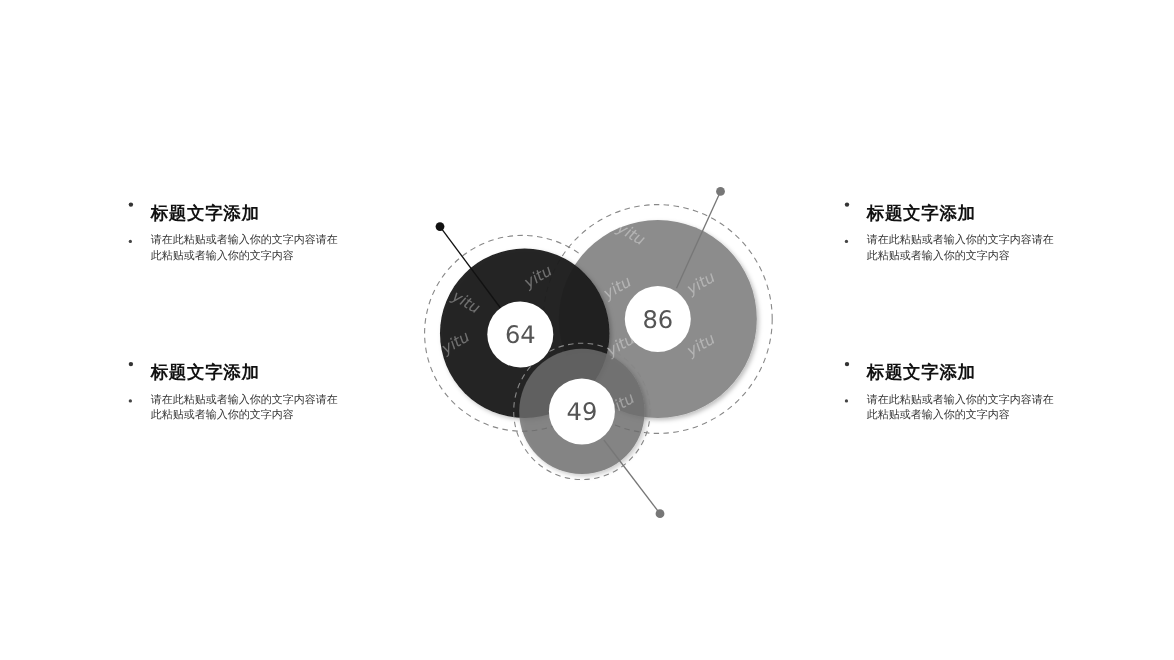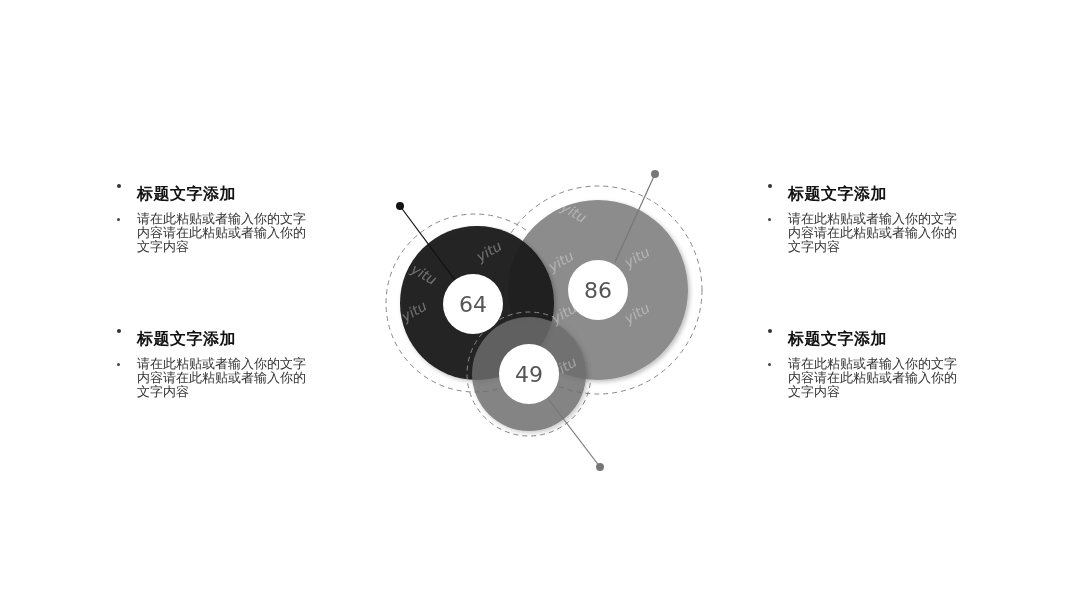--- a/index.html
+++ b/index.html
@@ -21,21 +21,21 @@
   }
   .block .title {
     font-size: 16px; font-weight: bold; color: #111; letter-spacing: 0.5px;
   }
   .block .body-row { display: flex; align-items: flex-start; margin-top: 4px; }
   .block .bullet-small {
     width: 3px; height: 3px; border-radius: 50%; background: #444;
     margin-top: 6px; margin-right: 17px; flex: none;
   }
   .block .body {
-    font-size: 13px; line-height: 14px; color: #333; width: 176px;
+    font-size: 10px; line-height: 14px; color: #333; width: 176px;
   }
   svg.diagram { position: absolute; left: 0; top: 0; }
   .num { font-family: "DejaVu Sans", sans-serif; font-size: 22px; fill: #555; }
   .wm-text { font-family: "DejaVu Sans", sans-serif; font-size: 14px; fill: rgba(255,255,255,0.35); font-style: italic; }
 </style>
 </head>
 <body>
 
 <div class="watermark"></div>
 

